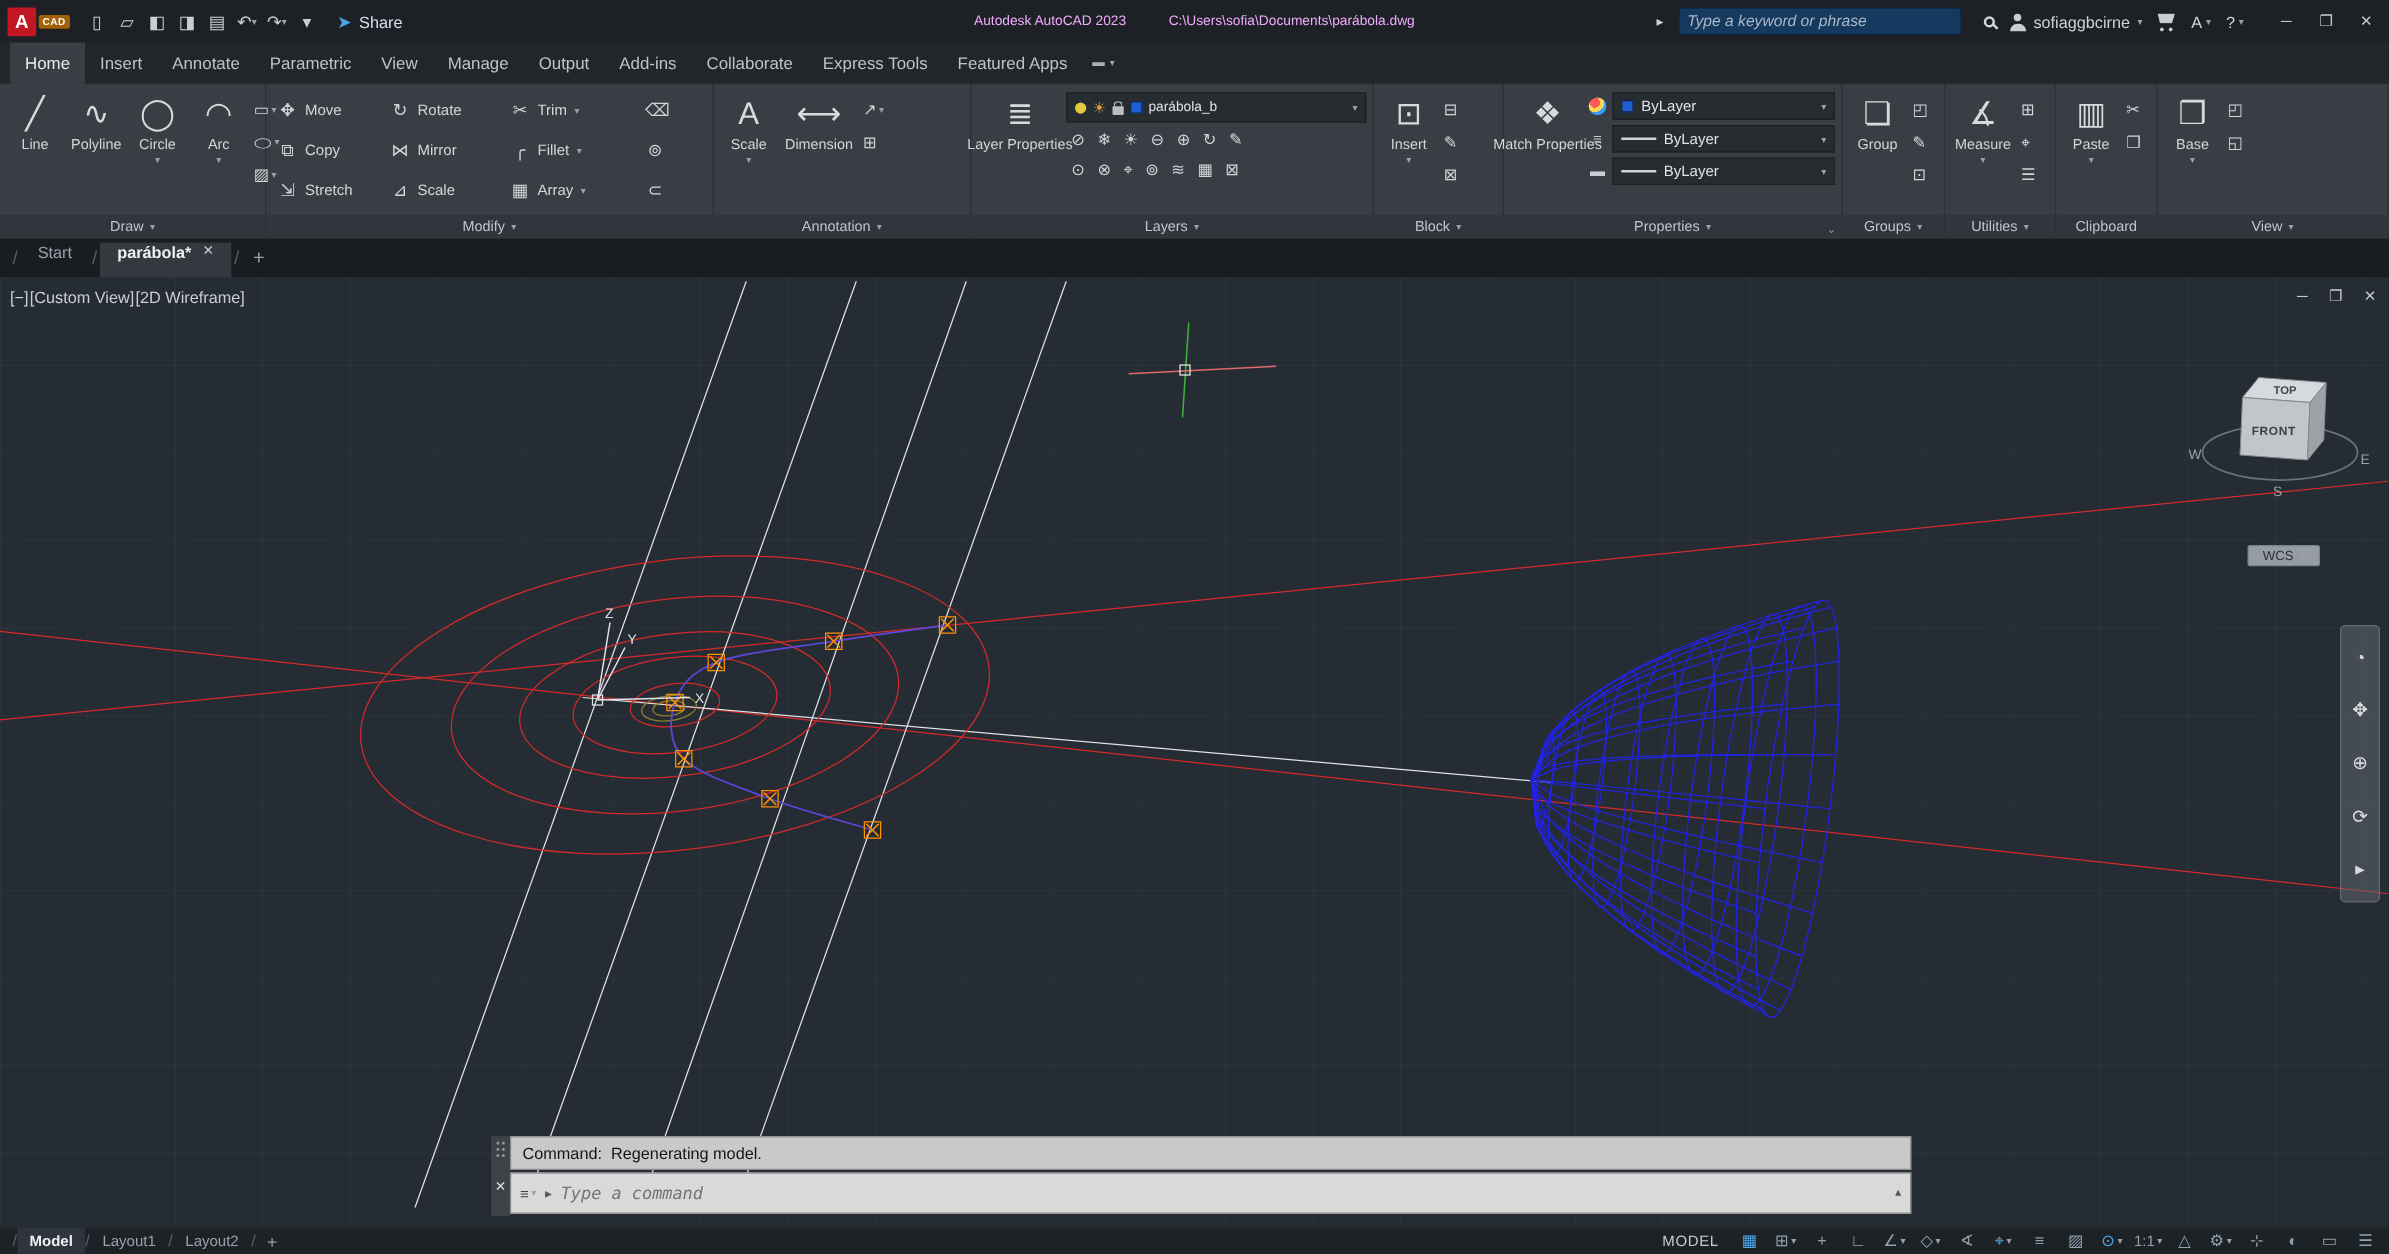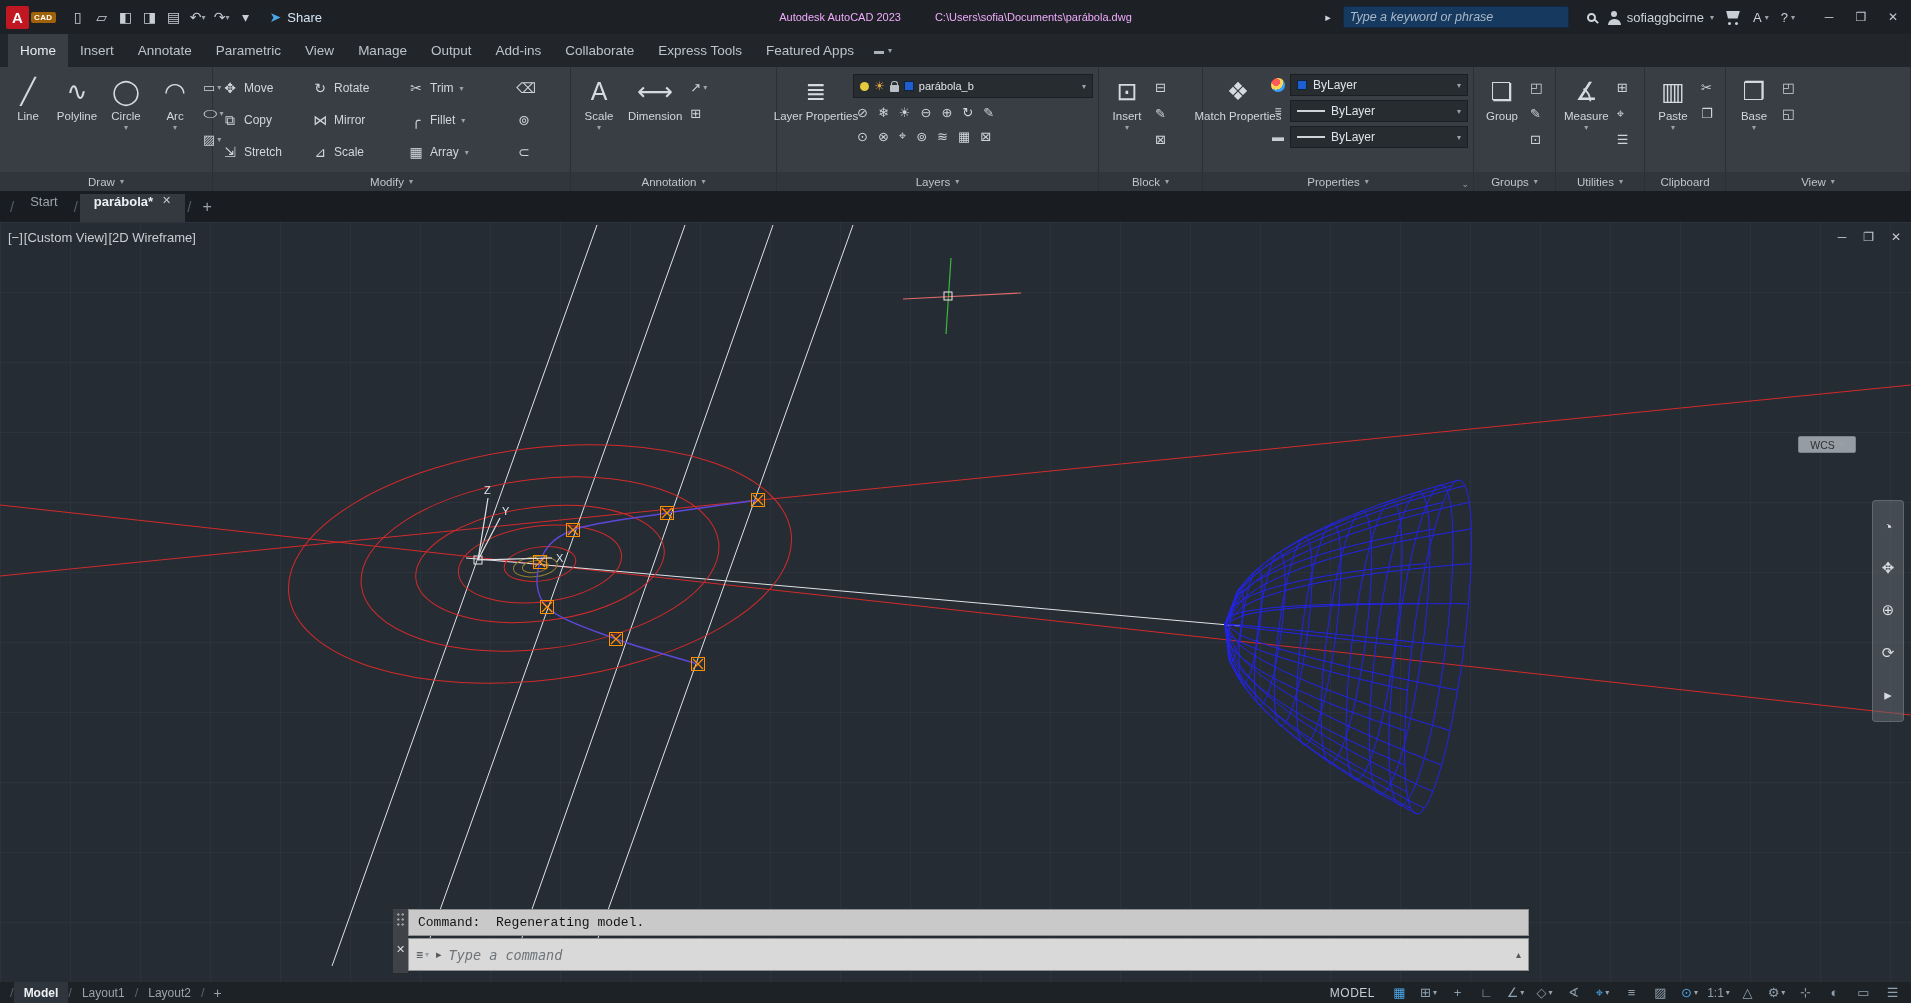--- a/index.html
+++ b/index.html
@@ -93,21 +93,21 @@
 #wcs-badge{position:absolute;left:1798px;top:214px;width:58px;height:17px;background:rgba(170,176,183,.85);border:1px solid #7d838a;border-radius:2px;display:flex;align-items:center;justify-content:center;gap:5px;font-size:10.5px;color:#2b3036}
 #navbar{position:absolute;left:1872px;top:278px;width:32px;height:222px;background:rgba(96,102,108,.55);border:1px solid rgba(140,146,152,.4);border-radius:4px;display:flex;flex-direction:column;align-items:center;justify-content:space-around;padding:5px 0}
 #navbar .navicon{color:#d8dce0;font-size:15px}
 
 
 #cmd{position:absolute;left:393px;top:687px;width:1136px;height:64px;display:flex}
 #cmd-strip{width:15px;background:#3f4347;display:flex;flex-direction:column;align-items:center;flex-shrink:0}
 #cmd-grip{width:9px;height:15px;margin-top:3px;background-image:radial-gradient(#9aa0a6 1px,transparent 1.3px);background-size:4.5px 5px}
 #cmd-close{color:#d8dce0;font-size:11px;margin-top:16px}
 #cmd-main{flex:1;display:flex;flex-direction:column}
-#cmd-history{height:27px;background:#c9c9c9;border:1px solid #8f8f8f;display:flex;align-items:center;padding:0 9px;font-family:Liberation Mono, monospace;font-size:13px;color:#141414;white-space:pre}
+#cmd-history{height:27px;background:#c9c9c9;border:1px solid #8f8f8f;display:flex;align-items:center;padding:0 9px;font-family:Liberation Sans, sans-serif;font-size:13px;color:#141414;white-space:pre}
 #cmd-input-row{height:33px;margin-top:2px;background:#d9d9d9;border:1px solid #8f8f8f;display:flex;align-items:center;padding:0 7px;gap:7px}
 #cmd-cust{font-size:12px;color:#3c4044;display:flex;align-items:center;gap:2px}
 #cmd-prompt{color:#55595d;font-size:11px}
 #cmd-input{flex:1;background:transparent;border:none;outline:none;font-family:"DejaVu Sans Mono","Liberation Mono",monospace;font-size:13.5px;color:#222}
 #cmd-input::placeholder{color:#6f7478;font-style:italic}
 #cmd-scroll{color:#55595d;font-size:10px}
 
 
 #statusbar{position:absolute;left:0;top:982px;width:1911px;height:21px;background:#1d2227;display:flex;align-items:center;font-size:12px;color:#9aa2ab}
 #layout-tabs{display:flex;align-items:center;height:100%;padding-left:10px}
@@ -684,20 +684,33 @@
       <span>[Custom View]</span>
       <span>[2D Wireframe]</span>
     </div>
 
     <div id="vp-wincontrols">
       <span>─</span>
       <span>❐</span>
       <span>✕</span>
     </div>
 
+    <div id="viewcube-wrap">
+      <svg width="150" height="130" viewBox="0 0 150 130">
+        <ellipse cx="75" cy="80" rx="62" ry="22" fill="none" stroke="#7d838a" stroke-width="1.4" opacity=".8"></ellipse>
+        <polygon points="45,36 99,40 112,24 58,20" fill="#d7dadc" stroke="#83878c" stroke-width=".8"></polygon>
+        <polygon points="45,36 99,40 97,86 43,82" fill="#c3c6c9" stroke="#83878c" stroke-width=".8"></polygon>
+        <polygon points="99,40 112,24 110,70 97,86" fill="#9ea2a6" stroke="#83878c" stroke-width=".8"></polygon>
+        <text x="79" y="33" font-size="9" fill="#40464c" text-anchor="middle" font-weight="bold">TOP</text>
+        <text x="70" y="66" font-size="9.5" fill="#3a4046" text-anchor="middle" font-weight="bold" letter-spacing=".5">FRONT</text>
+        <text x="7" y="85" font-size="11" fill="#9aa1a8" text-anchor="middle">W</text>
+        <text x="73" y="115" font-size="11" fill="#9aa1a8" text-anchor="middle">S</text>
+        <text x="143" y="89" font-size="11" fill="#9aa1a8" text-anchor="middle">E</text>
+      </svg>
+    </div>
 
     <div id="wcs-badge">
       <span>WCS</span>
       <span class="caret">▾</span>
     </div>
 
     <div id="navbar">
         <div class="navicon">◔</div>
         <div class="navicon">✥</div>
         <div class="navicon">⊕</div>

